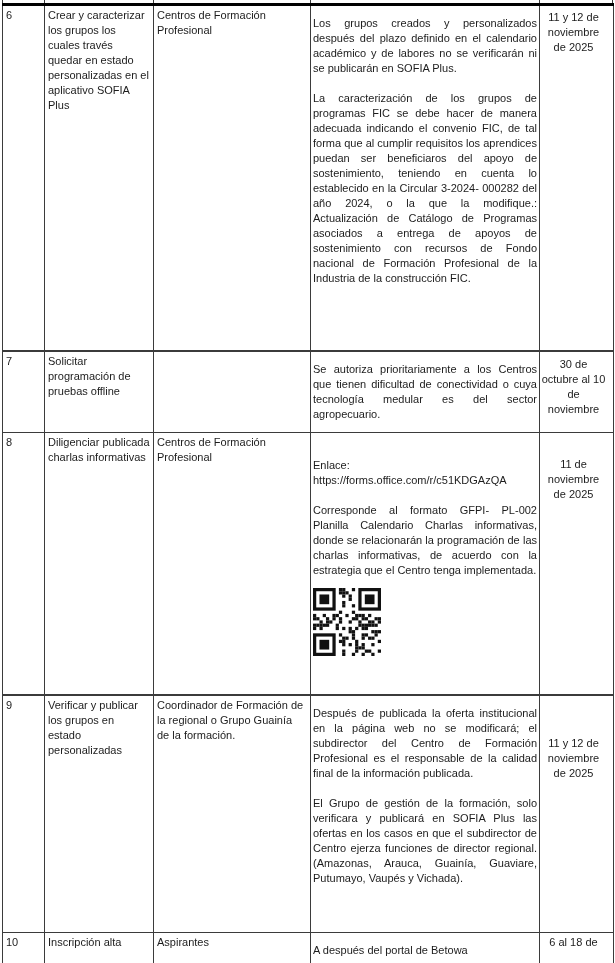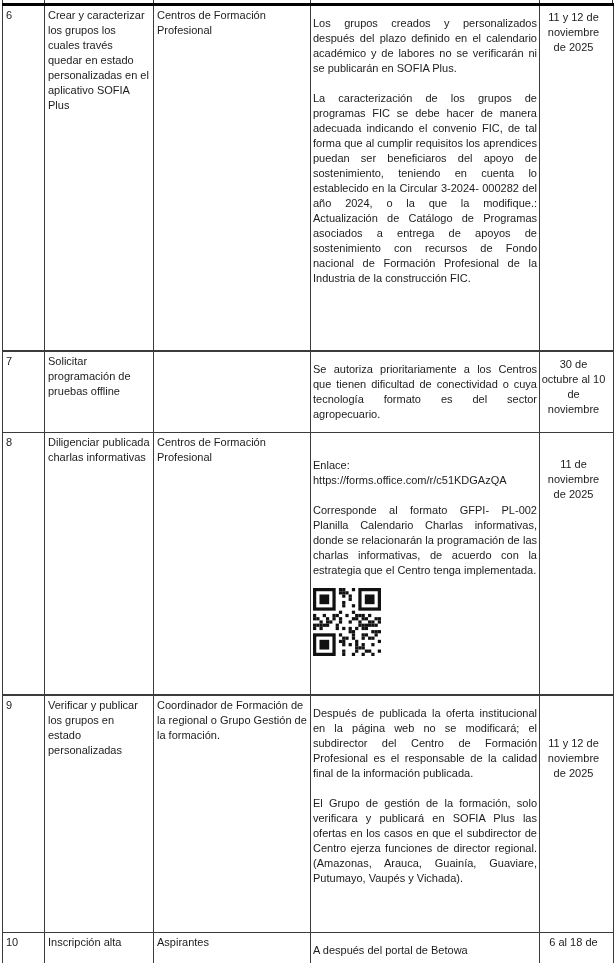--- a/index.html
+++ b/index.html
@@ -87,21 +87,21 @@
 
 La caracterización de los grupos de programas FIC se debe hacer de manera adecuada indicando el convenio FIC, de tal forma que al cumplir requisitos los aprendices puedan ser beneficiaros del apoyo de sostenimiento, teniendo en cuenta lo establecido en la Circular 3-2024- 000282 del año 2024, o la que la modifique.: Actualización de Catálogo de Programas asociados a entrega de apoyos de sostenimiento con recursos de Fondo nacional de Formación Profesional de la Industria de la construcción FIC.</td>
         <td class="date">11 y 12 de
 noviembre
 de 2025</td>
       </tr>
       <tr class="r7 thick-top">
         <td class="num">7</td>
         <td class="act">Solicitar programación de pruebas offline</td>
         <td class="resp"></td>
-        <td class="desc">Se autoriza prioritariamente a los Centros que tienen dificultad de conectividad o cuya tecnología formato es del sector agropecuario.</td>
+        <td class="desc">Se autoriza prioritariamente a los Centros que tienen dificultad de conectividad o cuya tecnología medular es del sector agropecuario.</td>
         <td class="date">30 de
 octubre al 10
 de
 noviembre</td>
       </tr>
       <tr class="r8">
         <td class="num">8</td>
         <td class="act">Diligenciar publicada charlas informativas</td>
         <td class="resp">Centros de Formación Profesional</td>
         <td class="desc">
@@ -222,21 +222,21 @@
                 <rect x="6.476190476190476" y="51.80952380952381" width="9.714285714285715" height="9.714285714285715" fill="#111"></rect>
               </svg></div>
         </td>
         <td class="date">11 de
 noviembre
 de 2025</td>
       </tr>
       <tr class="r9 thick-top">
         <td class="num">9</td>
         <td class="act">Verificar y publicar los grupos en estado personalizadas</td>
-        <td class="resp">Coordinador de Formación de la regional o Grupo Gestión de la formación.</td>
+        <td class="resp">Coordinador de Formación de la regional o Grupo Guainía de la formación.</td>
         <td class="desc">Después de publicada la oferta institucional en la página web no se modificará; el subdirector del Centro de Formación Profesional es el responsable de la calidad final de la información publicada.
 
 El Grupo de gestión de la formación, solo verificara y publicará en SOFIA Plus las ofertas en los casos en que el subdirector de Centro ejerza funciones de director regional. (Amazonas, Arauca, Guainía, Guaviare, Putumayo, Vaupés y Vichada).</td>
         <td class="date">11 y 12 de
 noviembre
 de 2025</td>
       </tr>
       <tr class="r10">
         <td class="num">10</td>
         <td class="act">Inscripción alta</td>

